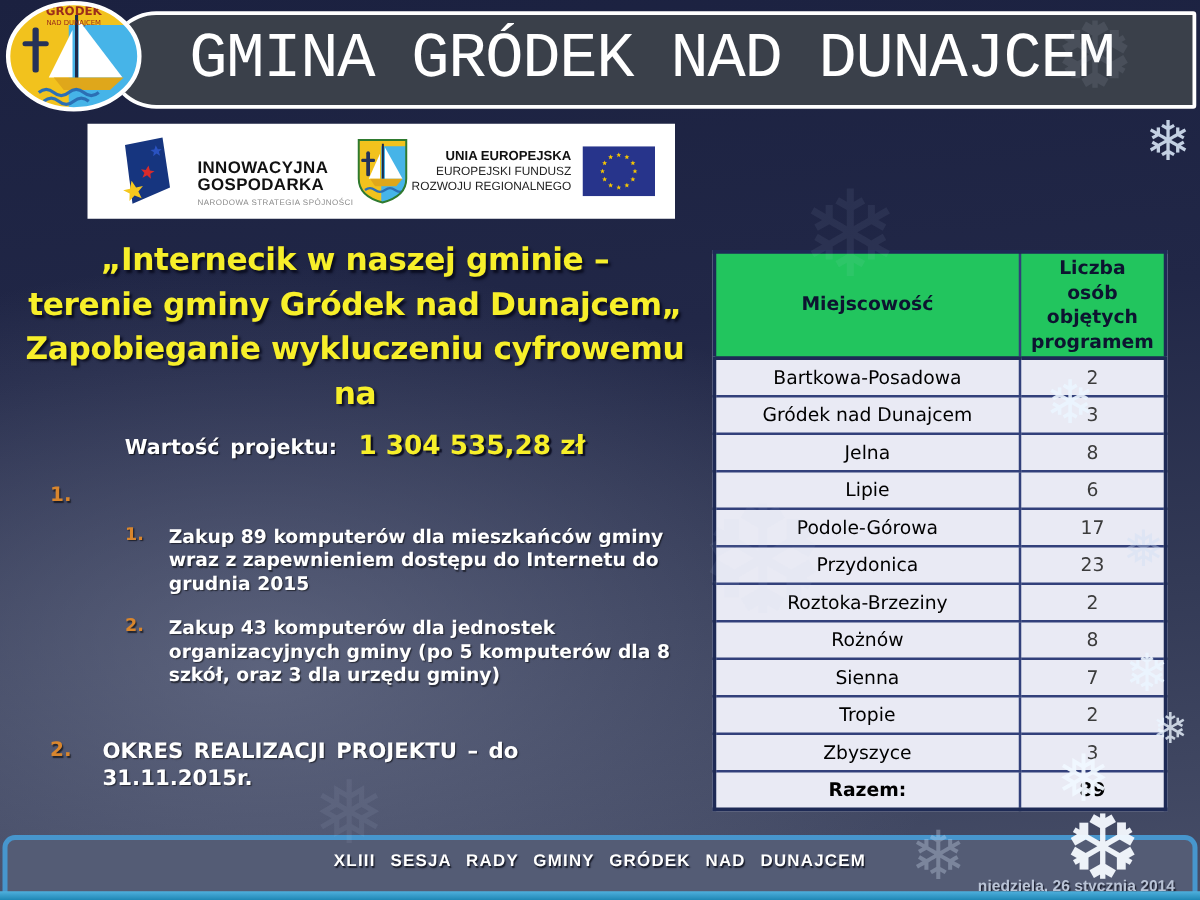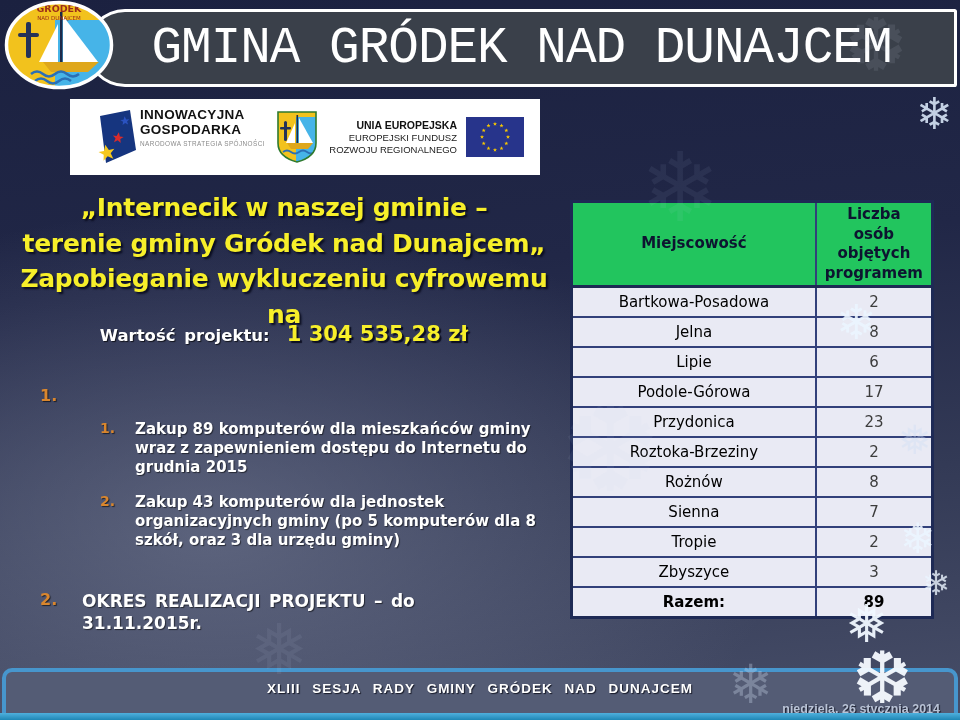--- a/index.html
+++ b/index.html
@@ -23,36 +23,36 @@
     font-size:51px; color:#ffffff; letter-spacing:-1px; white-space:nowrap;
   }
   .crest-wrap { position:absolute; left:3px; top:0px; z-index:6; }
 
   
   .logos {
     position:absolute; left:70px; top:99px; width:470px; height:76px; background:#ffffff;
     display:flex; align-items:center; justify-content:space-between;
     padding:0 16px 0 20px; box-sizing:border-box; z-index:4;
   }
-  .ig { display:flex; align-items:flex-start; gap:0; }
+  .ig { display:flex; align-items:flex-end; gap:18px; }
   .ig-text { display:flex; flex-direction:column; }
   .ig-line { font-family:"Liberation Sans",sans-serif; font-weight:bold; font-size:13.5px; color:#111; line-height:1.08; letter-spacing:0.3px; }
   .ig-sub  { font-family:"Liberation Sans",sans-serif; font-size:6.4px; color:#8a8a8a; margin-top:3px; letter-spacing:0.4px; }
   .eu { display:flex; align-items:center; gap:9px; }
   .eu-text { display:flex; flex-direction:column; text-align:right; }
   .eu-l1 { font-family:"Liberation Sans",sans-serif; font-weight:bold; font-size:10.5px; color:#111; line-height:1.25; }
   .eu-l2 { font-family:"Liberation Sans",sans-serif; font-size:9.5px; color:#222; line-height:1.25; }
 
   
   .project-title {
     position:absolute; left:0; top:190px; width:568px; text-align:center;
     color:#f7ef2a; font-weight:bold; font-size:25px; line-height:1.42;
     text-shadow:2px 2px 2px rgba(8,10,28,0.9); letter-spacing:-0.3px; z-index:3;
   }
-  .value-row { position:absolute; left:0; top:322px; width:568px; text-align:center; z-index:3; white-space:nowrap; }
+  .value-row { position:absolute; left:0; top:344px; width:568px; text-align:center; z-index:3; white-space:nowrap; }
   .value-label { color:#ffffff; font-weight:bold; font-size:16.5px; text-shadow:1px 1px 1px rgba(0,0,0,0.7); word-spacing:3px; }
   .value-amount { color:#f7ef2a; font-weight:bold; font-size:21px; margin-left:12px; text-shadow:2px 2px 1px rgba(8,10,28,0.9); }
 
   .list { position:absolute; left:30px; top:386px; width:548px; z-index:3; }
   .l1 { display:flex; gap:16px; }
   .l1 .num { color:#d9862d; font-weight:bold; font-size:16px; flex:none; width:26px; padding-left:10px; text-shadow:1px 1px 1px rgba(0,0,0,0.6); }
   .l1 .txt { color:#fff; font-weight:bold; font-size:17px; line-height:1.3; width:460px; text-shadow:1px 1px 1px rgba(0,0,0,0.55); word-spacing:2.5px; }
   .l2 { display:flex; gap:13px; margin:15px 0 0 70px; }
   .l2 .num { color:#d9862d; font-weight:bold; font-size:14px; flex:none; width:22px; text-shadow:1px 1px 1px rgba(0,0,0,0.6); }
   .l2 .txt { color:#fff; font-weight:bold; font-size:15px; line-height:1.28; width:425px; text-shadow:1px 1px 1px rgba(0,0,0,0.55); }
@@ -223,20 +223,24 @@
           <th class="col-place">Miejscowość</th>
           <th>Liczba osób objętych programem</th>
         </tr>
       </thead>
       <tbody>
         <tr>
             <td class="name">Bartkowa-Posadowa</td>
             <td class="val">2</td>
           </tr>
         <tr>
+            <td class="name">Gródek nad Dunajcem</td>
+            <td class="val">3</td>
+          </tr>
+        <tr>
             <td class="name">Jelna</td>
             <td class="val">8</td>
           </tr>
         <tr>
             <td class="name">Lipie</td>
             <td class="val">6</td>
           </tr>
         <tr>
             <td class="name">Podole-Górowa</td>
             <td class="val">17</td>

